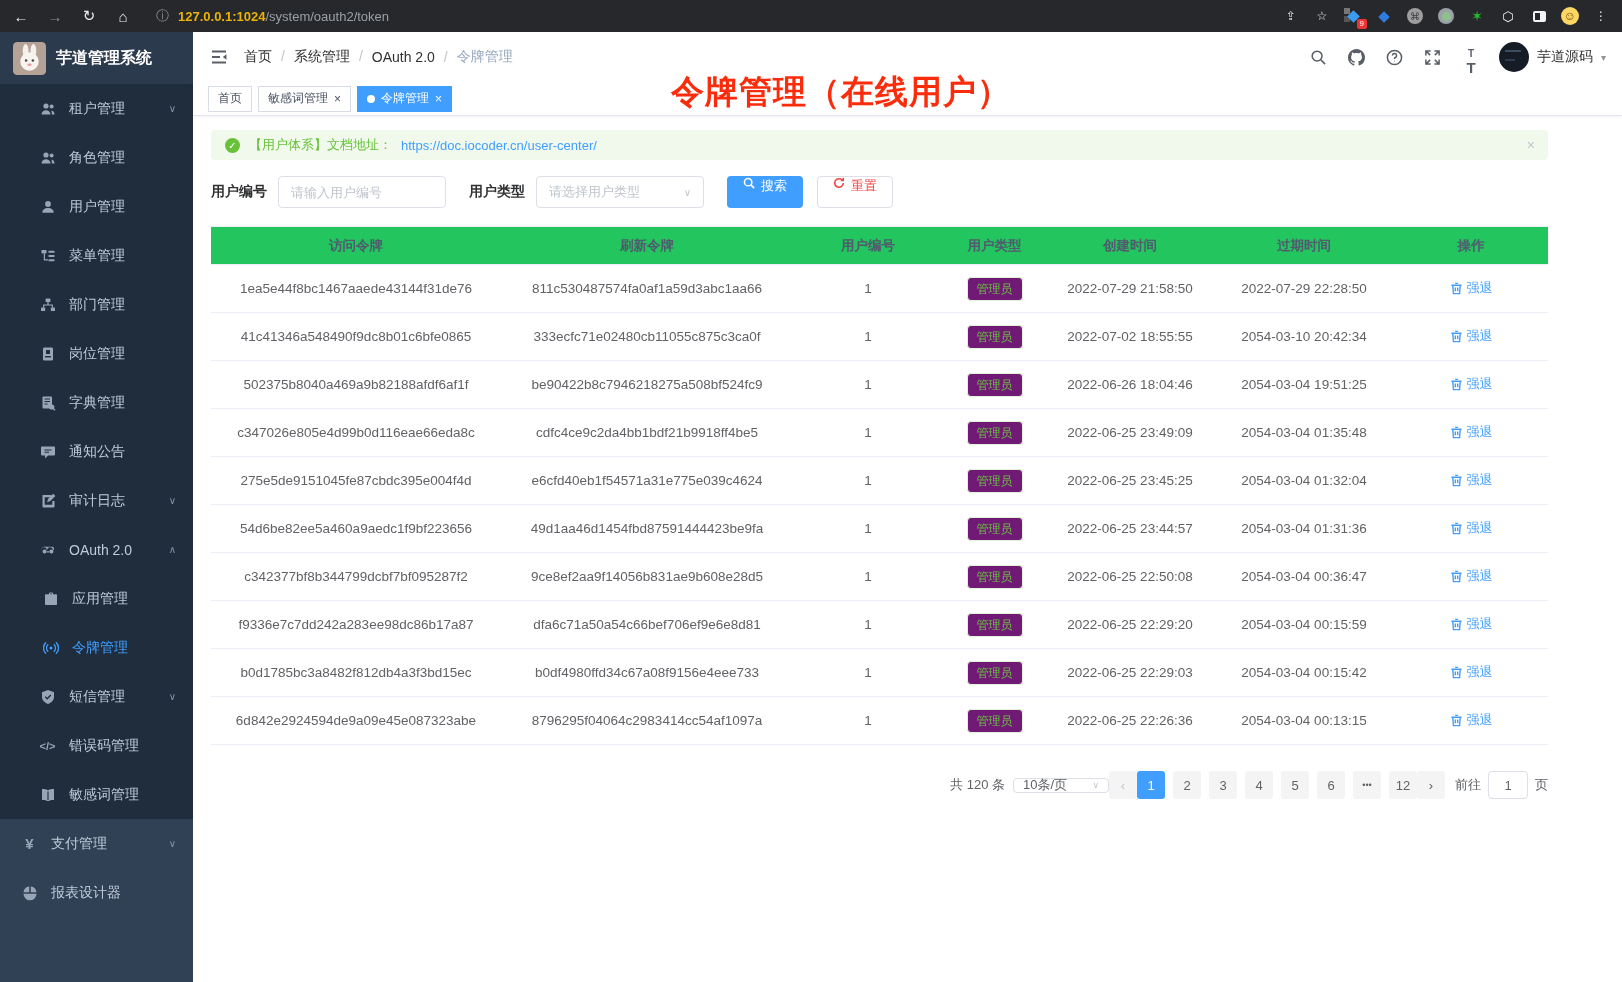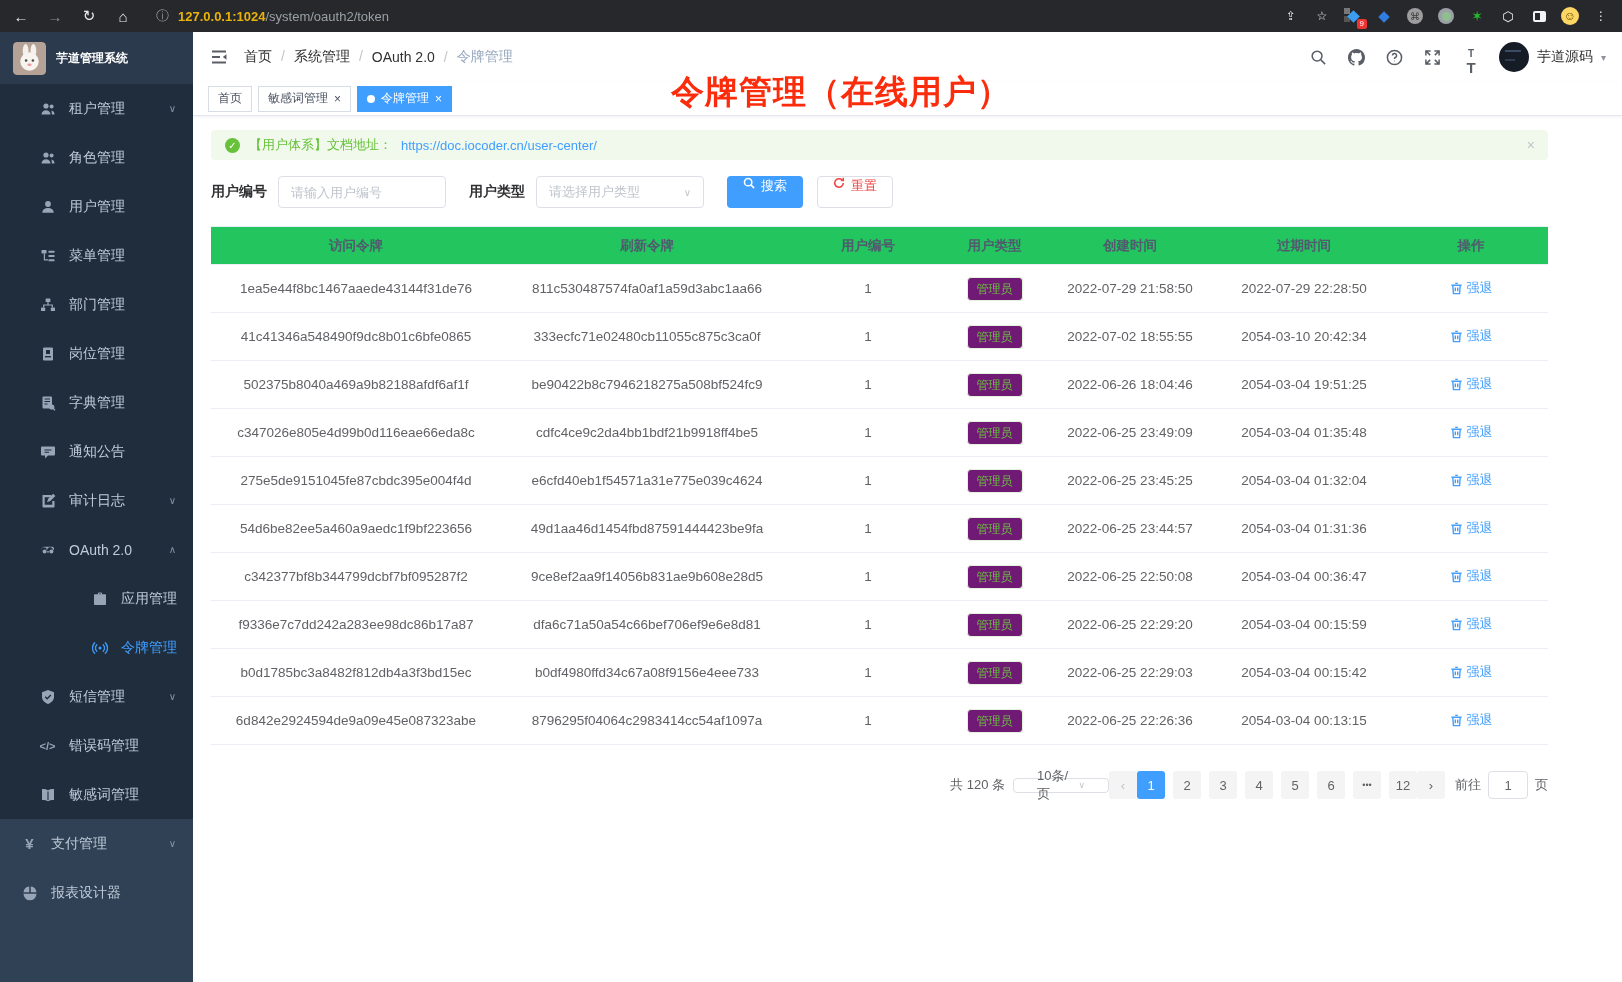--- a/index.html
+++ b/index.html
@@ -32,28 +32,28 @@
   .face { width:18px; height:18px; border-radius:50%; background:#fdd663; color:#6b4c00;
     display:grid; place-items:center; font-size:12px; }
 
   
   .app { display:flex; height:950px; }
 
   
   .sidebar { width:193px; background:#1f2d3d; display:flex; flex-direction:column; flex-shrink:0; }
   .logo-row { height:52px; background:#2b3a4d; display:flex; align-items:center; padding-left:13px; gap:10px; flex-shrink:0; }
   .logo-img { width:33px; height:33px; border-radius:4px; overflow:hidden; flex-shrink:0; }
-  .app-title { color:#fff; font-weight:bold; font-size:12px; }
+  .app-title { color:#fff; font-weight:bold; font-size:16px; }
   .menu-sub { background:#1f2d3d; }
   .menu-root { background:#304156; flex:1; }
   .menu-item { height:49px; display:flex; align-items:center; gap:13px; color:#bfcbd9;
     font-size:14px; cursor:pointer; }
   .menu-item.lv1 { padding-left:21px; }
   .menu-item.lv2 { padding-left:39px; }
-  .menu-item.lv3 { padding-left:91px; }
+  .menu-item.lv3 { padding-left:42px; }
   .menu-item .mi { width:17px; height:17px; color:#97a5b7; display:grid; place-items:center; flex-shrink:0; }
   .menu-item .mi svg { width:16px; height:16px; fill:currentColor; }
   .menu-item .mi .tx { font-size:11px; font-weight:bold; }
   .menu-item.active { color:#409eff; }
   .menu-item.active .mi { color:#409eff; }
   .chev { margin-left:auto; margin-right:17px; color:#8492a6; font-size:10px; }
 
   
   .main { flex:1; display:flex; flex-direction:column; background:#fff; position:relative; min-width:0; }
   .navbar { height:50px; display:flex; align-items:center; padding:0 16px; gap:15px; flex-shrink:0; }
@@ -124,21 +124,21 @@
   .tag-success { display:inline-block; background:#701a75; border:1px solid #e1f3d8; color:#67c23a;
     font-size:12px; padding:0 9px; height:24px; line-height:22px; border-radius:4px; }
   .op-link { color:#409eff; font-size:13px; cursor:pointer; display:inline-flex; align-items:center; gap:4px; }
   .op-link svg { width:13px; height:13px; stroke:currentColor; fill:none; stroke-width:1.5; }
 
   
   .pager { display:flex; align-items:center; justify-content:flex-end; 
     margin-top:26px; font-size:13px; color:#606266; }
   .pager-total { margin-right:8px; }
   .size-sel { width:96px; height:15px; border:1px solid #dcdfe6; border-radius:4px;
-    display:flex; align-items:center; justify-content:space-between; padding:0 23px; cursor:pointer; }
+    display:flex; align-items:center; justify-content:space-between; padding:0 9px; cursor:pointer; }
   .size-sel .schev { color:#c0c4cc; font-size:9px; }
   .pbtn { min-width:28px; height:28px; padding:0 4px; background:#f4f4f5; border-radius:3px;
     display:grid; place-items:center; cursor:pointer; font-size:13px; color:#606266; }
   .pbtn.active { background:#409eff; color:#fff; }
   .pbtn.disabled { color:#c0c4cc; cursor:default; }
   .goto { display:flex; align-items:center; gap:7px; margin-left:10px; }
   .goto input { width:40px; height:28px; border:1px solid #dcdfe6; border-radius:4px;
     text-align:center; font-size:13px; color:#606266; outline:none; }
 </style>
 </head>

